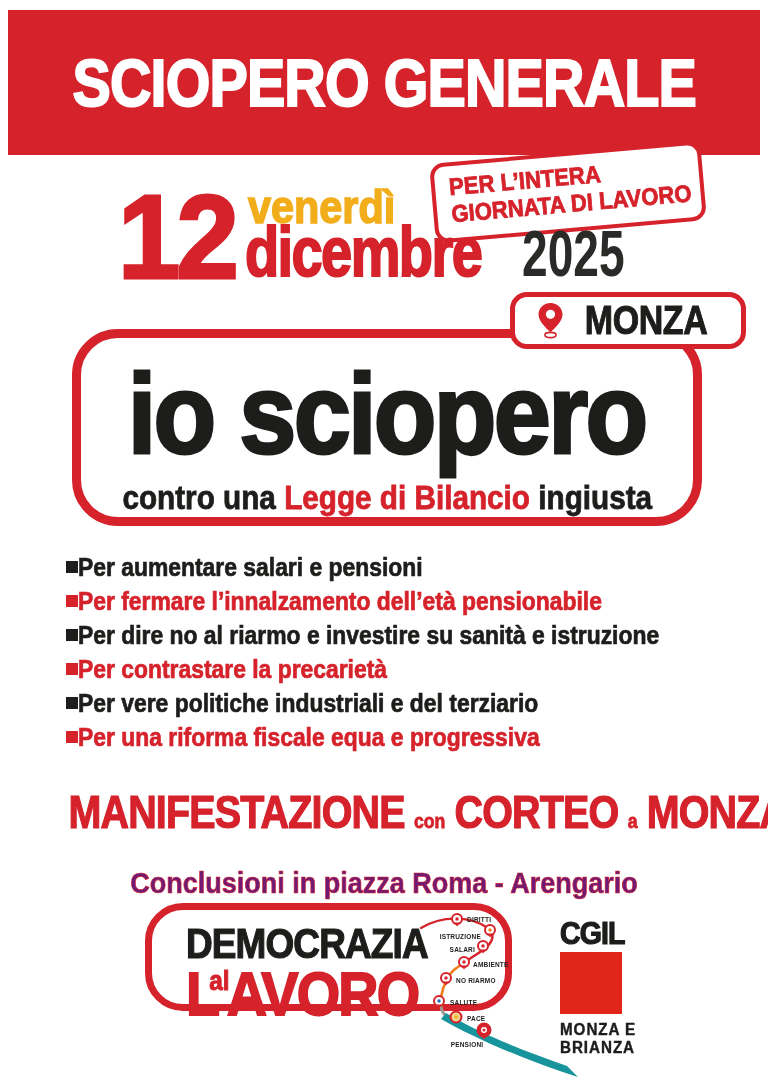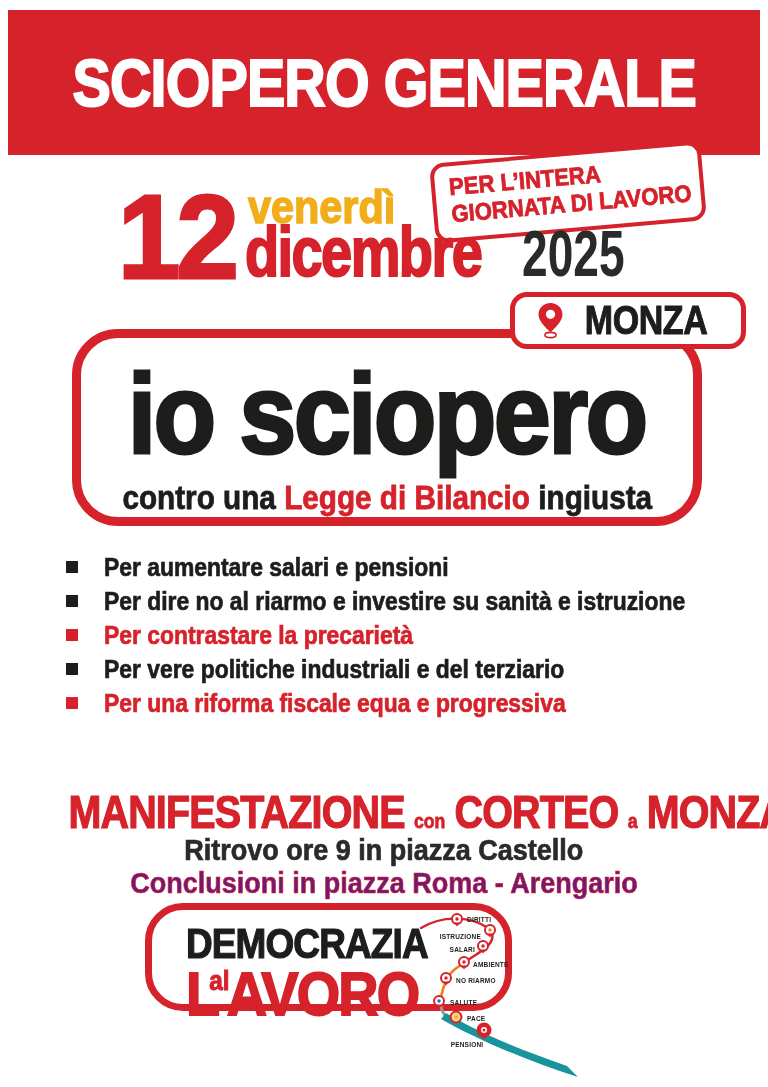--- a/index.html
+++ b/index.html
@@ -80,21 +80,21 @@
   }
   .claim-sub {
     margin-top:8px; font-size:33px; font-weight:800; color:#1d1d1b;
     -webkit-text-stroke:0.8px currentColor; white-space:nowrap;
     transform:scaleX(0.9); transform-origin:center;
   }
   .claim-sub .hl { color:#d6222b; -webkit-text-stroke:0.8px #d6222b; }
 
   
   .bullets { position:absolute; left:66px; top:550px; list-style:none; }
-  .bullets li { display:flex; align-items:center; gap:26px; height:34px; }
+  .bullets li { display:flex; align-items:center; gap:0; height:34px; }
   .bullet-sq { width:12px; height:12px; flex:0 0 12px; }
   .bullets li.b-black .bullet-sq { background:#1d1d1b; }
   .bullets li.b-red   .bullet-sq { background:#d6222b; }
   .bullet-text {
     font-size:26px; font-weight:800; white-space:nowrap;
     -webkit-text-stroke:0.7px currentColor;
     transform:scaleX(0.88); transform-origin:left;
   }
   .bullets li.b-black .bullet-text { color:#1d1d1b; }
   .bullets li.b-red   .bullet-text { color:#d6222b; }
@@ -195,20 +195,24 @@
     <div class="claim-sub">
       <span>contro una </span><span class="hl">Legge di Bilancio</span><span> ingiusta</span>
     </div>
   </div>
 
   <ul class="bullets">
     <li class="b-black">
       <span class="bullet-sq"></span>
       <span class="bullet-text">Per aumentare salari e pensioni</span>
     </li>
+    <li class="b-red">
+      <span class="bullet-sq"></span>
+      <span class="bullet-text">Per fermare l’innalzamento dell’età pensionabile</span>
+    </li>
     <li class="b-black">
       <span class="bullet-sq"></span>
       <span class="bullet-text">Per dire no al riarmo e investire su sanità e istruzione</span>
     </li>
     <li class="b-red">
       <span class="bullet-sq"></span>
       <span class="bullet-text">Per contrastare la precarietà</span>
     </li>
     <li class="b-black">
       <span class="bullet-sq"></span>
@@ -221,23 +225,20 @@
   </ul>
 
   <div class="manif">
     <span class="manif-inner">
       <span class="manif-big">MANIFESTAZIONE</span>
       <span class="manif-small">con</span>
       <span class="manif-big">CORTEO</span>
       <span class="manif-small">a</span>
       <span class="manif-big">MONZA</span>
     </span>
-  </div>
-  <div class="ritrovo">
-    <span>Ritrovo ore 9 in piazza Castello</span>
   </div>
   <div class="conclusioni">
     <span>Conclusioni in piazza Roma - Arengario</span>
   </div>
 
   <div class="logo-box">
     <div class="logo-line1">DEMOCRAZIA</div>
     <div class="logo-line2">
       <span class="logo-L">L</span>
       <span class="logo-al">al</span>
@@ -297,14 +298,22 @@
     <text class="route-label" x="467" y="922">DIRITTI</text>
     <text class="route-label" x="481" y="939" text-anchor="end">ISTRUZIONE</text>
     <text class="route-label" x="475" y="952" text-anchor="end">SALARI</text>
     <text class="route-label" x="473" y="967">AMBIENTE</text>
     <text class="route-label" x="456" y="983">NO RIARMO</text>
     <text class="route-label" x="450" y="1005">SALUTE</text>
     <text class="route-label" x="467" y="1021">PACE</text>
     <text class="route-label" x="467" y="1047" text-anchor="middle">PENSIONI</text>
   </svg>
 
+  <div class="cgil">
+    <div class="cgil-name">CGIL</div>
+    <div class="cgil-square"></div>
+    <div class="cgil-territory">
+      <div>MONZA E</div>
+      <div>BRIANZA</div>
+    </div>
+  </div>
 
 </div>
 
 </body></html>

